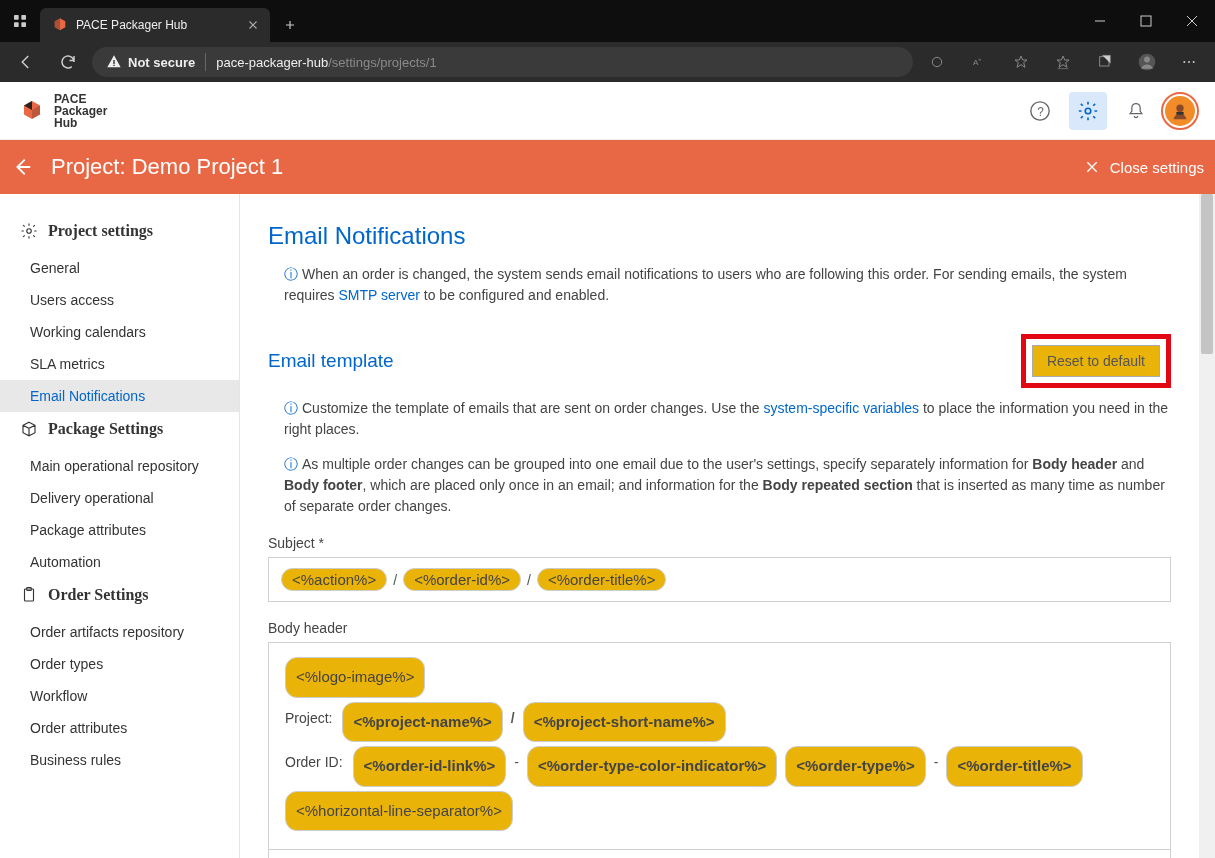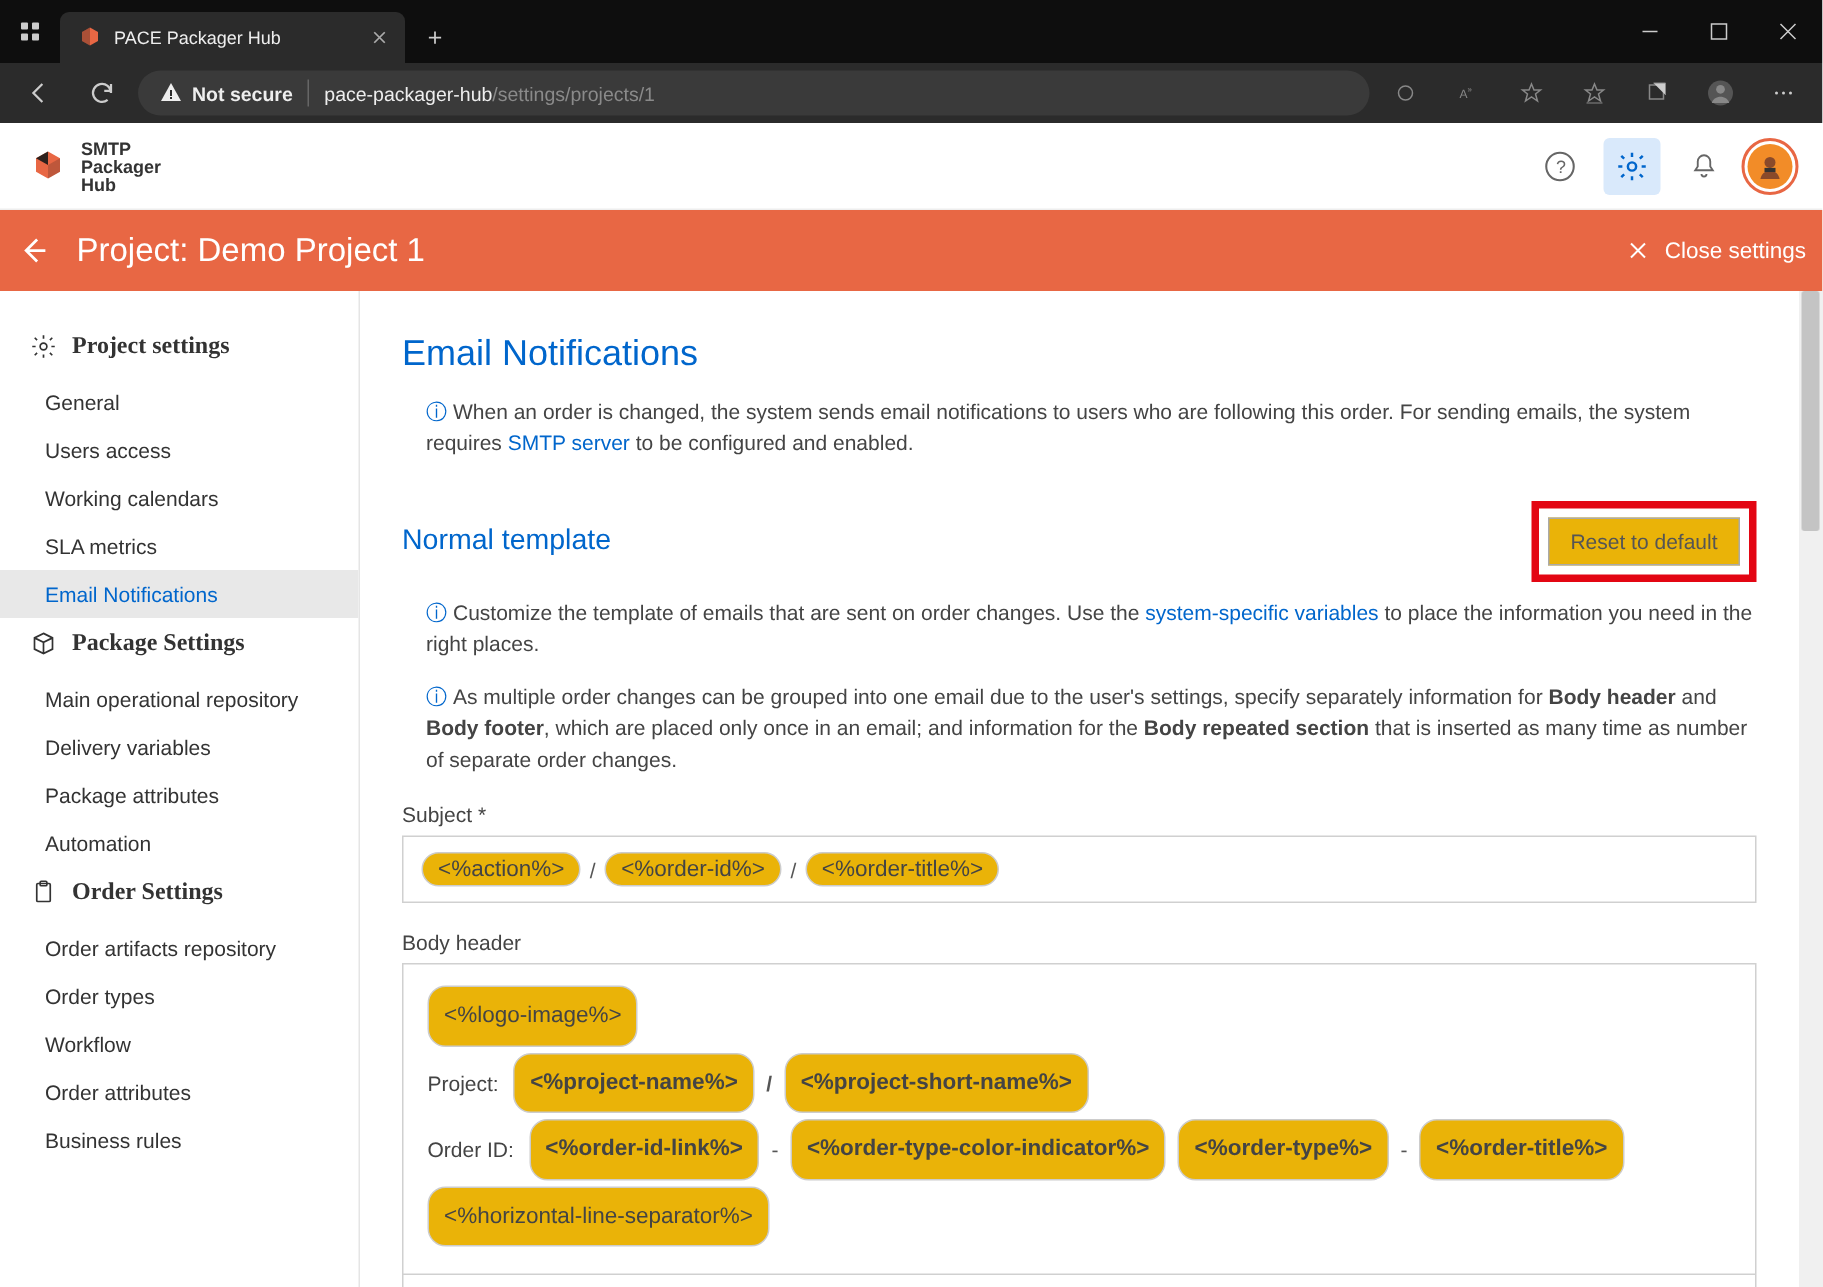--- a/index.html
+++ b/index.html
@@ -43,21 +43,21 @@
 .info-line { font-size:14px; color:#444; line-height:1.5; margin-bottom:14px;margin-left:16px; }
 .info-line .i-ico { color:#0066cc; margin-right:4px; font-style:normal; }
 .info-line a { color:#0066cc; text-decoration:none; }
 .section-row { display:flex; align-items:center; margin-top:28px; margin-bottom:10px; }
 .sub-h { color:#0066cc; font-weight:400; font-size:19px; }
 .reset-box { margin-left:auto; border:5px solid #e30613; padding:6px; }
 .reset-btn { border:1px solid #aaa; background:#eab308; padding:7px 14px; font-size:14px; color:#555; cursor:pointer; }
 .field-label { font-size:14px; color:#444; margin-top:18px; margin-bottom:6px; }
 .field-box { border:1px solid #d0d0d0; padding:10px 12px; font-size:14px; min-height:42px; display:flex; align-items:center; flex-wrap:wrap; gap:6px; }
 .field-box.multi { display:block; padding:14px 16px; line-height:2.3; }
-.field-box.multi .row { display:flex; align-items:center; flex-wrap:wrap; gap:8px; margin-bottom:4px; }
+.field-box.multi .row { display:flex; align-items:flex-start; flex-wrap:wrap; gap:8px; margin-bottom:4px; }
 .chip { border:1px solid #ccc; border-radius:12px; padding:2px 10px; font-size:15px; color:#444; background:#eab308; }
 .chip.bold { font-weight:600; }
 .sep-text { color:#555; }
 .rlabel { color:#444; margin-right:2px; }
 .toolbar { border:1px solid #d0d0d0; border-top:none; height:42px; display:flex; align-items:center; padding:0 10px; gap:4px; }
 .toolbar .tbtn { width:30px; height:30px; display:flex; align-items:center; justify-content:center; color:#444; font-family:"Segoe UI"; border-radius:3px; }
 .toolbar .sel { display:flex; align-items:center; gap:6px; padding:0 8px; font-size:14px; color:#444; min-width:96px; justify-content:space-between; }
 .toolbar .divider { width:1px; height:22px; background:#ddd; margin:0 6px; }
 .scrollbar-track { position:absolute; right:0; top:195px; width:16px; bottom:0; background:#f0f0f0; }
 .scrollbar-thumb { position:absolute; right:2px; top:0; width:12px; height:160px; background:#c4c4c4; border-radius:2px; }
@@ -175,21 +175,21 @@
     </div>
 </div>
 
 <div class="app-header">
   <svg class="logo-cube" viewBox="0 0 24 24">
       <path fill="#e86744" d="M12 2l8 4.5v9L12 20 4 15.5v-9z"></path>
       <path fill="#1a1a1a" d="M12 2v9l-8-4.5z" opacity=".9"></path>
       <path fill="#1a1a1a" d="M12 11v9l8-4.5V6.5z" opacity=".2"></path>
     </svg>
   <div class="logo-text">
-      <div>SMTP</div>
+      <div>PACE</div>
       <div>Packager</div>
       <div>Hub</div>
     </div>
   <div class="spacer"></div>
   <div class="circle-btn">
       <svg width="22" height="22" viewBox="0 0 24 24">
         <circle cx="12" cy="12" r="10" fill="none" stroke="#666" stroke-width="1.5"></circle>
         <text x="9" y="17" font-size="13" fill="#666">?</text>
       </svg>
     </div>
@@ -243,21 +243,21 @@
         <div class="nav-item active">Email Notifications</div>
       </div>
     <div class="sect-head">
         <svg viewBox="0 0 24 24">
           <path fill="none" stroke="#333" stroke-width="1.5" d="M12 3l8 4v10l-8 4-8-4V7z M4 7l8 4 8-4 M12 11v10"></path>
         </svg>
         <span>Package Settings</span>
       </div>
     <div id="sect1">
         <div class="nav-item">Main operational repository</div>
-        <div class="nav-item">Delivery variables</div>
+        <div class="nav-item">Delivery operational</div>
         <div class="nav-item">Package attributes</div>
         <div class="nav-item">Automation</div>
       </div>
     <div class="sect-head">
         <svg viewBox="0 0 24 24">
           <rect x="6" y="4" width="12" height="16" rx="1" fill="none" stroke="#333" stroke-width="1.5"></rect>
           <rect x="9" y="2" width="6" height="4" rx="1" fill="none" stroke="#333" stroke-width="1.5"></rect>
         </svg>
         <span>Order Settings</span>
       </div>
@@ -268,21 +268,21 @@
         <div class="nav-item">Order attributes</div>
         <div class="nav-item">Business rules</div>
       </div>
   </div>
 
   <div class="content">
     <h2 class="page-h">Email Notifications</h2>
     <p class="info-line"><span class="i-ico">ⓘ</span><span>When an order is changed, the system sends email notifications to users who are following this order. For sending emails, the system requires </span><a href="#">SMTP server</a><span> to be configured and enabled.</span></p>
 
     <div class="section-row">
-      <div class="sub-h">Normal template</div>
+      <div class="sub-h">Email template</div>
       <div class="reset-box">
         <button class="reset-btn">Reset to default</button>
       </div>
     </div>
 
     <p class="info-line"><span class="i-ico">ⓘ</span><span>Customize the template of emails that are sent on order changes. Use the </span><a href="#">system-specific variables</a><span> to place the information you need in the right places.</span></p>
     <p class="info-line"><span class="i-ico">ⓘ</span><span>As multiple order changes can be grouped into one email due to the user's settings, specify separately information for </span><b>Body header</b><span> and </span><b>Body footer</b><span>, which are placed only once in an email; and information for the </span><b>Body repeated section</b><span> that is inserted as many time as number of separate order changes.</span></p>
 
     <div class="field-label">Subject *</div>
     <div class="field-box" id="subject-box">

